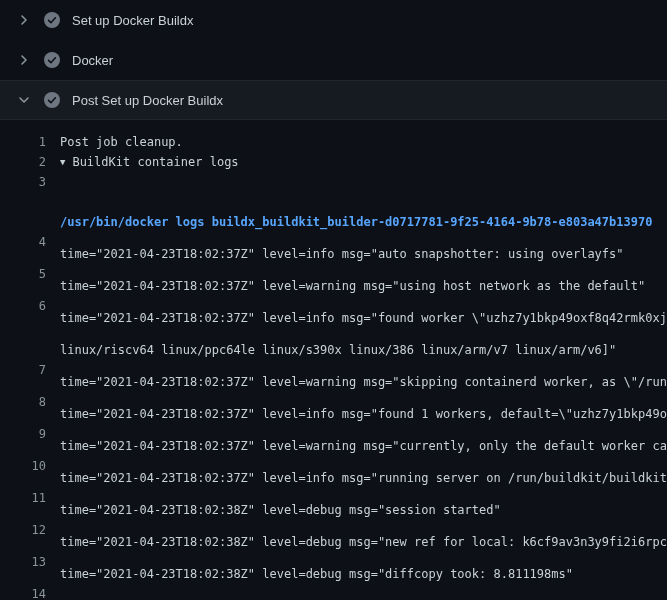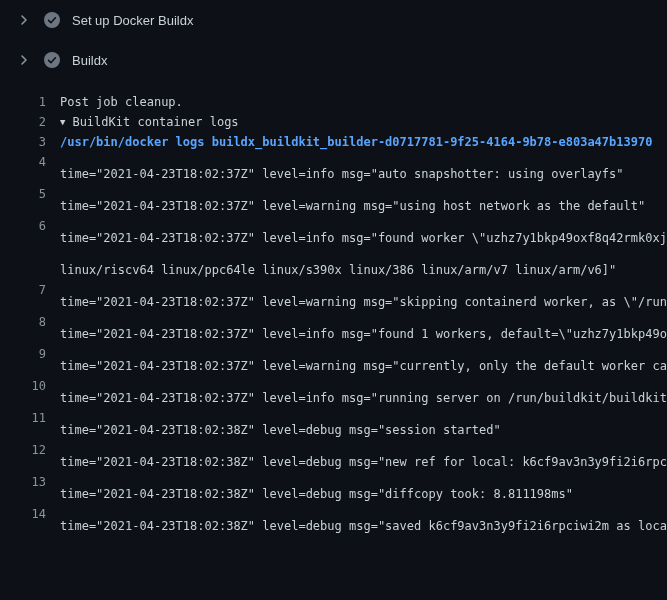--- a/index.html
+++ b/index.html
@@ -37,21 +37,21 @@
   .lrow { display: flex; }
   .ln {
     flex: 0 0 46px;
     text-align: right;
     margin-right: 14px;
     color: var(--muted, #8b949e);
     user-select: none;
     cursor: pointer;
   }
   .lt { color: var(--text, #c9d1d9); }
-  .lt.command { color: var(--command_blue, #58a6ff); font-weight: bold; }
+  .lt.command { color: var(--command_blue, #58a6ff); font-weight: bold; margin-top: 40px; }
   .gtoggle {
     color: var(--text, #c9d1d9);
     font-size: 9px;
     line-height: 20px;
     margin-right: 7px;
     cursor: pointer;
   }
 </style>
 </head>
 <body>
@@ -77,17 +77,31 @@
           <svg width="16" height="16" viewBox="0 0 16 16" fill="none">
             <path d="M6 4l4 4-4 4" stroke="currentColor" stroke-width="1.6" stroke-linecap="round" stroke-linejoin="round"></path>
           </svg>
         </span>
         <span class="status">
           <svg width="16" height="16" viewBox="0 0 16 16">
             <circle cx="8" cy="8" r="8" fill="var(--icon_gray)"></circle>
             <path d="M4.6 8.4l2.3 2.3 4.5-4.9" stroke="var(--background)" stroke-width="1.6" fill="none" stroke-linecap="round" stroke-linejoin="round"></path>
           </svg>
         </span>
-        <span class="step-label">Buildx</span>
+        <span class="step-label">Docker</span>
+      </div>
+      <div class="step expanded">
+        <span class="chev">
+          <svg width="16" height="16" viewBox="0 0 16 16" fill="none">
+            <path d="M4 6l4 4 4-4" stroke="currentColor" stroke-width="1.6" stroke-linecap="round" stroke-linejoin="round"></path>
+          </svg>
+        </span>
+        <span class="status">
+          <svg width="16" height="16" viewBox="0 0 16 16">
+            <circle cx="8" cy="8" r="8" fill="var(--icon_gray)"></circle>
+            <path d="M4.6 8.4l2.3 2.3 4.5-4.9" stroke="var(--background)" stroke-width="1.6" fill="none" stroke-linecap="round" stroke-linejoin="round"></path>
+          </svg>
+        </span>
+        <span class="step-label">Post Set up Docker Buildx</span>
       </div>
     </div>
   <div class="log"><div class="lrow"><span class="ln">1</span><span class="lt plain">Post job cleanup.</span></div><div class="lrow"><span class="ln">2</span><span class="gtoggle">▼</span><span class="lt group">BuildKit container logs</span></div><div class="lrow"><span class="ln">3</span><span class="lt command">/usr/bin/docker logs buildx_buildkit_builder-d0717781-9f25-4164-9b78-e803a47b13970</span></div><div class="lrow"><span class="ln">4</span><span class="lt log">time="2021-04-23T18:02:37Z" level=info msg="auto snapshotter: using overlayfs"</span></div><div class="lrow"><span class="ln">5</span><span class="lt log">time="2021-04-23T18:02:37Z" level=warning msg="using host network as the default"</span></div><div class="lrow"><span class="ln">6</span><span class="lt log">time="2021-04-23T18:02:37Z" level=info msg="found worker \"uzhz7y1bkp49oxf8q42rmk0xj</span></div><div class="lrow"><span class="ln"></span><span class="lt log">linux/riscv64 linux/ppc64le linux/s390x linux/386 linux/arm/v7 linux/arm/v6]"</span></div><div class="lrow"><span class="ln">7</span><span class="lt log">time="2021-04-23T18:02:37Z" level=warning msg="skipping containerd worker, as \"/run</span></div><div class="lrow"><span class="ln">8</span><span class="lt log">time="2021-04-23T18:02:37Z" level=info msg="found 1 workers, default=\"uzhz7y1bkp49o</span></div><div class="lrow"><span class="ln">9</span><span class="lt log">time="2021-04-23T18:02:37Z" level=warning msg="currently, only the default worker ca</span></div><div class="lrow"><span class="ln">10</span><span class="lt log">time="2021-04-23T18:02:37Z" level=info msg="running server on /run/buildkit/buildkit</span></div><div class="lrow"><span class="ln">11</span><span class="lt log">time="2021-04-23T18:02:38Z" level=debug msg="session started"</span></div><div class="lrow"><span class="ln">12</span><span class="lt log">time="2021-04-23T18:02:38Z" level=debug msg="new ref for local: k6cf9av3n3y9fi2i6rpc</span></div><div class="lrow"><span class="ln">13</span><span class="lt log">time="2021-04-23T18:02:38Z" level=debug msg="diffcopy took: 8.811198ms"</span></div><div class="lrow"><span class="ln">14</span><span class="lt log">time="2021-04-23T18:02:38Z" level=debug msg="saved k6cf9av3n3y9fi2i6rpciwi2m as loca</span></div></div>
 </div>
 
 </body></html>

